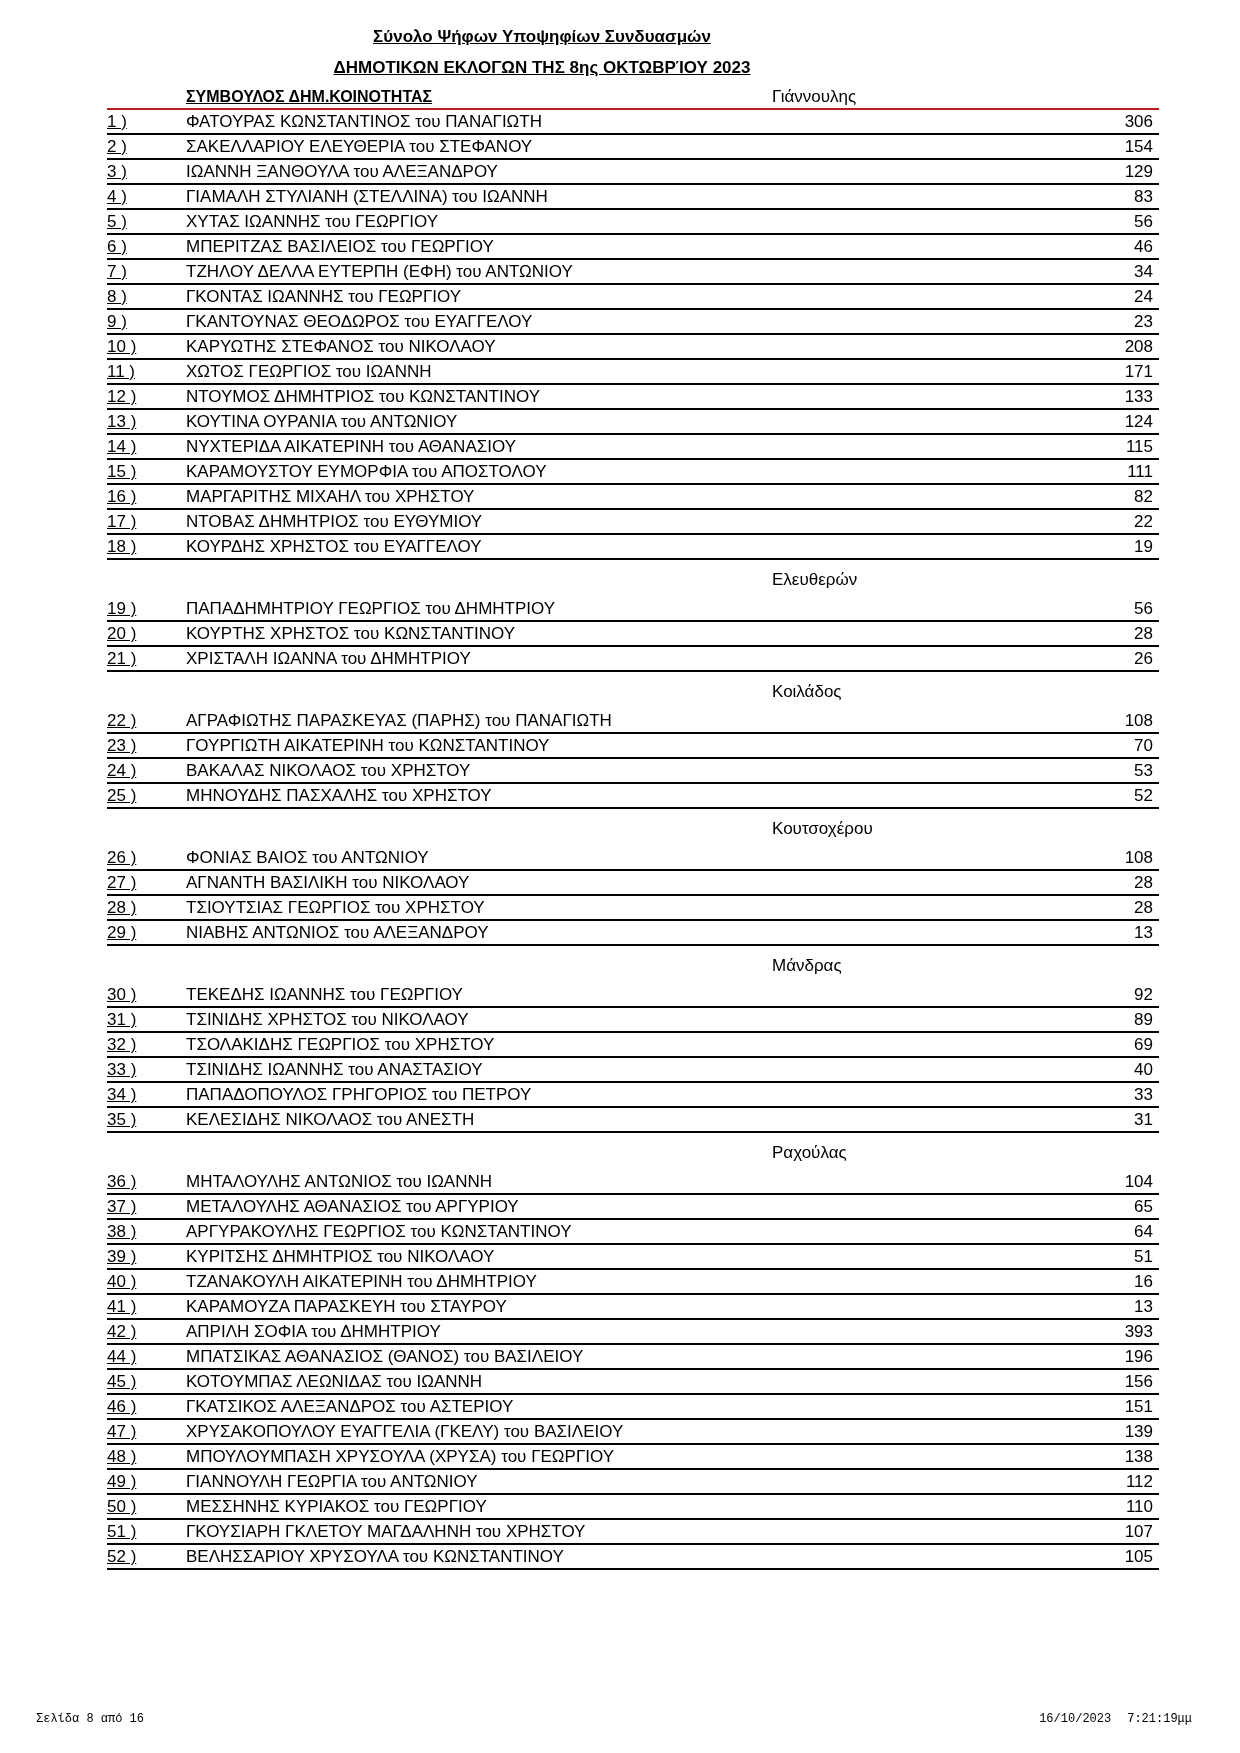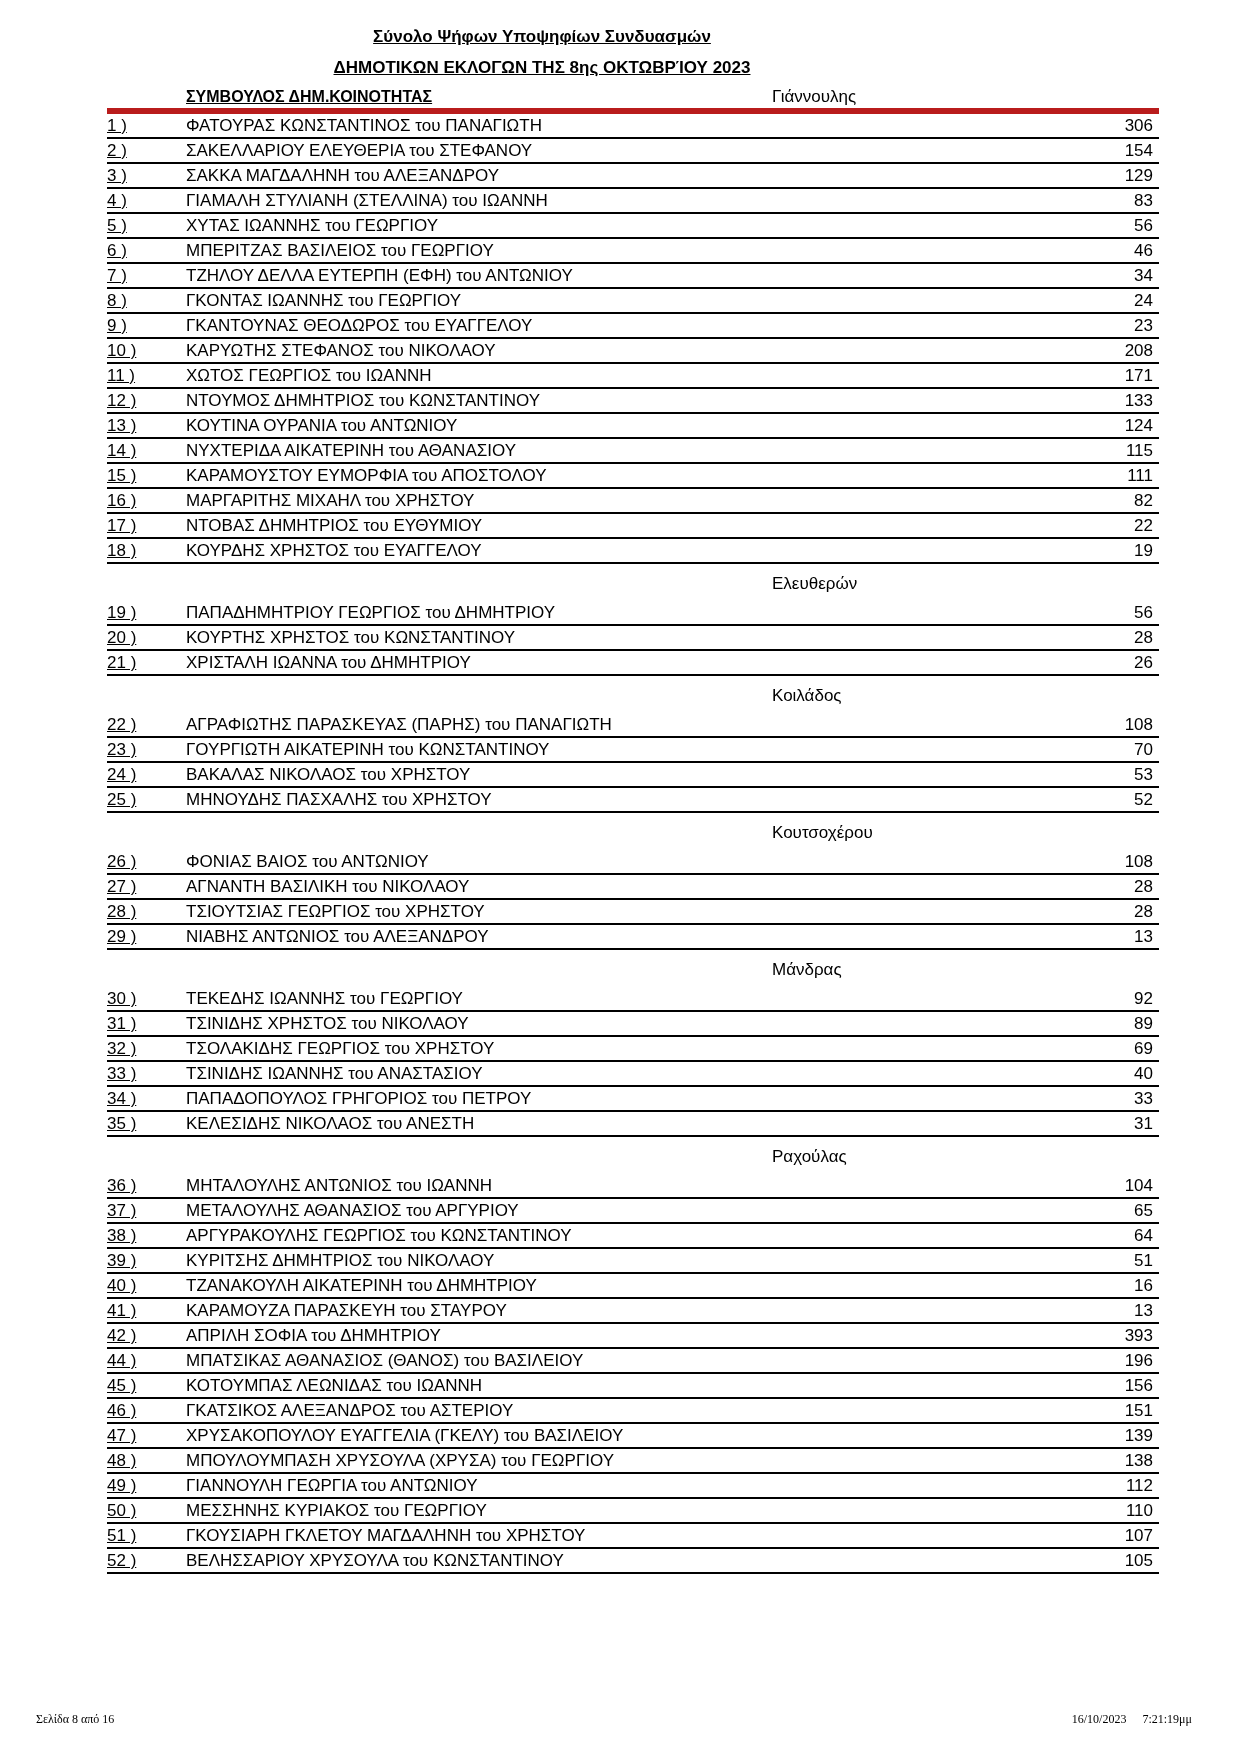--- a/index.html
+++ b/index.html
@@ -8,41 +8,41 @@
     font-family: "Liberation Sans", sans-serif; color: #000;
   }
   .title {
     position: absolute; left: 0; width: 1084px; text-align: center;
     font-weight: bold; font-size: 17px; text-decoration: underline;
   }
   #t1 { top: 27px; }
   #t2 { top: 58px; }
   .sheet { position: absolute; left: 107px; top: 86px; width: 1052px; }
   .hdr {
-    position: relative; height: 22px; border-bottom: 6px solid #b91c1c;
+    position: relative; height: 22px; border-bottom: 2px solid #b91c1c;
   }
   .hdr .col-label {
     position: absolute; left: 79px; top: 2px; font-weight: bold; font-size: 16px;
     text-decoration: underline;
   }
   .loc { position: absolute; left: 665px; font-size: 17px; }
   .hdr .loc { top: 1px; }
   .row {
     position: relative; height: 23px; border-bottom: 2px solid #000;
     font-size: 17px; line-height: 24px;
   }
   .row .num { position: absolute; left: 0; top: 0; text-decoration: underline; }
   .row .name { position: absolute; left: 79px; top: 0; white-space: nowrap; }
   .row .name .tou { font-size: 17px; }
   .row .votes { position: absolute; right: 6px; top: 0; }
   .grp-head { position: relative; height: 37px; }
   .grp-head .loc { top: 10px; }
   .footer {
     position: absolute; top: 1712px; font-size: 12px;
-    font-family: Liberation Serif, serif;
+    font-family: Liberation Mono, monospace;
   }
   #f-left { left: 36px; }
   #f-right { right: 48px; }
   #f-right span + span { margin-left: 16px; }
 </style>
 </head>
 <body>
 
 <div id="t1" class="title">Σύνολο Ψήφων Υποψηφίων Συνδυασμών</div>
 <div id="t2" class="title">ΔΗΜΟΤΙΚΩΝ ΕΚΛΟΓΩΝ ΤΗΣ  8ης ΟΚΤΩΒΡΊΟΥ 2023</div>
@@ -58,21 +58,21 @@
         <span class="name"><span>ΦΑΤΟΥΡΑΣ ΚΩΝΣΤΑΝΤΙΝΟΣ</span> <span class="tou">του</span> <span>ΠΑΝΑΓΙΩΤΗ</span></span>
         <span class="votes">306</span>
       </div>
       <div class="row">
         <span class="num">2 )</span>
         <span class="name"><span>ΣΑΚΕΛΛΑΡΙΟΥ ΕΛΕΥΘΕΡΙΑ</span> <span class="tou">του</span> <span>ΣΤΕΦΑΝΟΥ</span></span>
         <span class="votes">154</span>
       </div>
       <div class="row">
         <span class="num">3 )</span>
-        <span class="name"><span>ΣΑΚΚΑ ΜΑΓΔΑΛΗΝΗ</span> <span class="tou">του</span> <span>ΑΛΕΞΑΝΔΡΟΥ</span></span>
+        <span class="name"><span>ΙΩΑΝΝΗ ΞΑΝΘΟΥΛΑ</span> <span class="tou">του</span> <span>ΑΛΕΞΑΝΔΡΟΥ</span></span>
         <span class="votes">129</span>
       </div>
       <div class="row">
         <span class="num">4 )</span>
         <span class="name"><span>ΓΙΑΜΑΛΗ ΣΤΥΛΙΑΝΗ (ΣΤΕΛΛΙΝΑ)</span> <span class="tou">του</span> <span>ΙΩΑΝΝΗ</span></span>
         <span class="votes">83</span>
       </div>
       <div class="row">
         <span class="num">5 )</span>
         <span class="name"><span>ΧΥΤΑΣ ΙΩΑΝΝΗΣ</span> <span class="tou">του</span> <span>ΓΕΩΡΓΙΟΥ</span></span>

